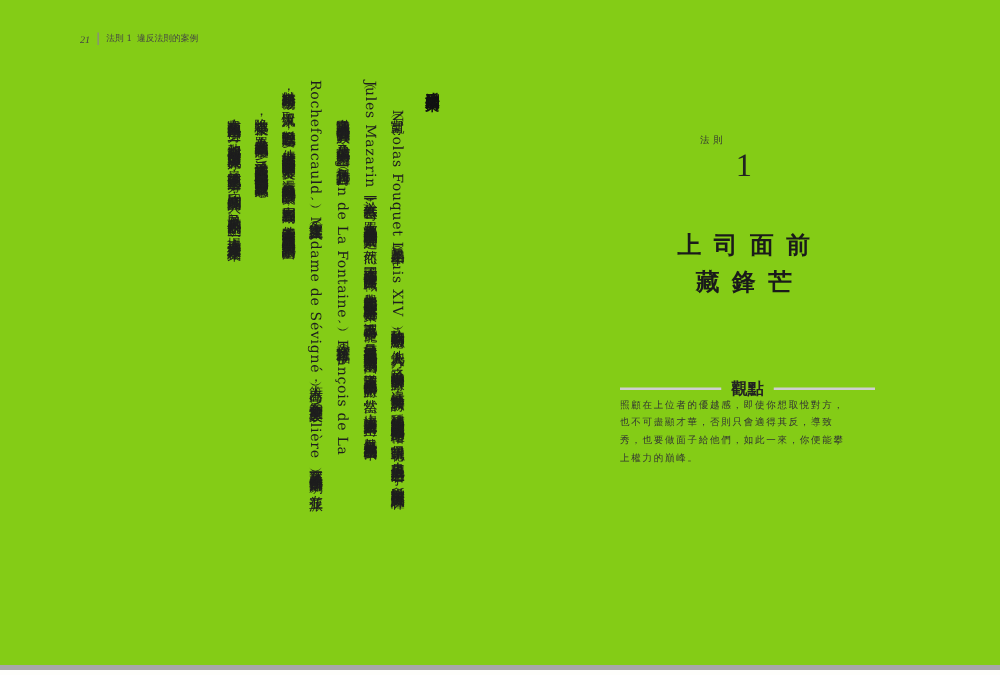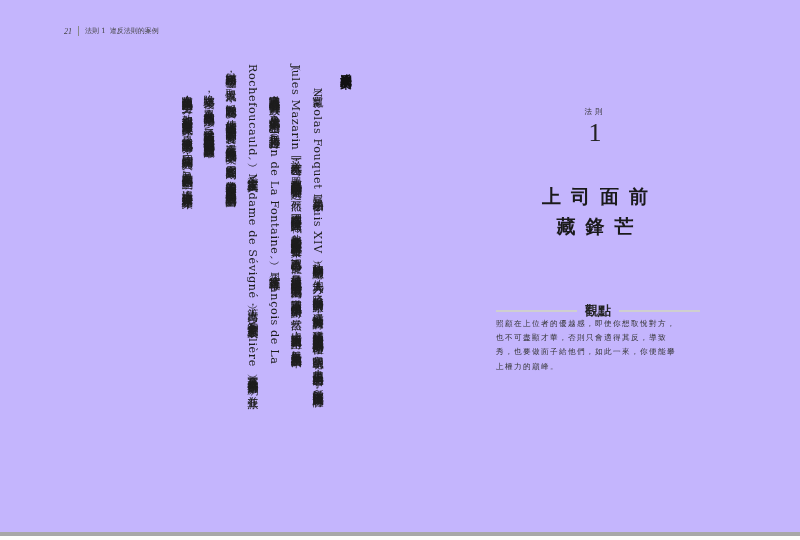--- a/index.html
+++ b/index.html
@@ -9,21 +9,21 @@
       height: 540px;
       background: #fefefc;
       overflow: hidden;
       font-family: "DejaVu Serif", serif;
       color: #1c1c1c;
     }
     .spread {
       position: relative;
       width: 800px;
       height: 536px;
-      background: #c4b5fd;
+      background: #84cc16;
     }
     .bottom-edge {
       position: absolute;
       left: 0; right: 0; bottom: 0;
       height: 4px;
       background: #a8a8a8;
     }
 
     
     .running-header {
@@ -69,21 +69,21 @@
       margin: 0;
       text-indent: 2em;
     }
 
     
     .chapter-label {
       position: absolute;
       left: 560px;
       top: 107px;
       width: 70px;
-      text-align: center;
+      text-align: left;
       font-size: 7.5px;
       letter-spacing: 3px;
       color: #333;
     }
     .chapter-number {
       position: absolute;
       left: 560px;
       top: 118px;
       width: 70px;
       text-align: center;

